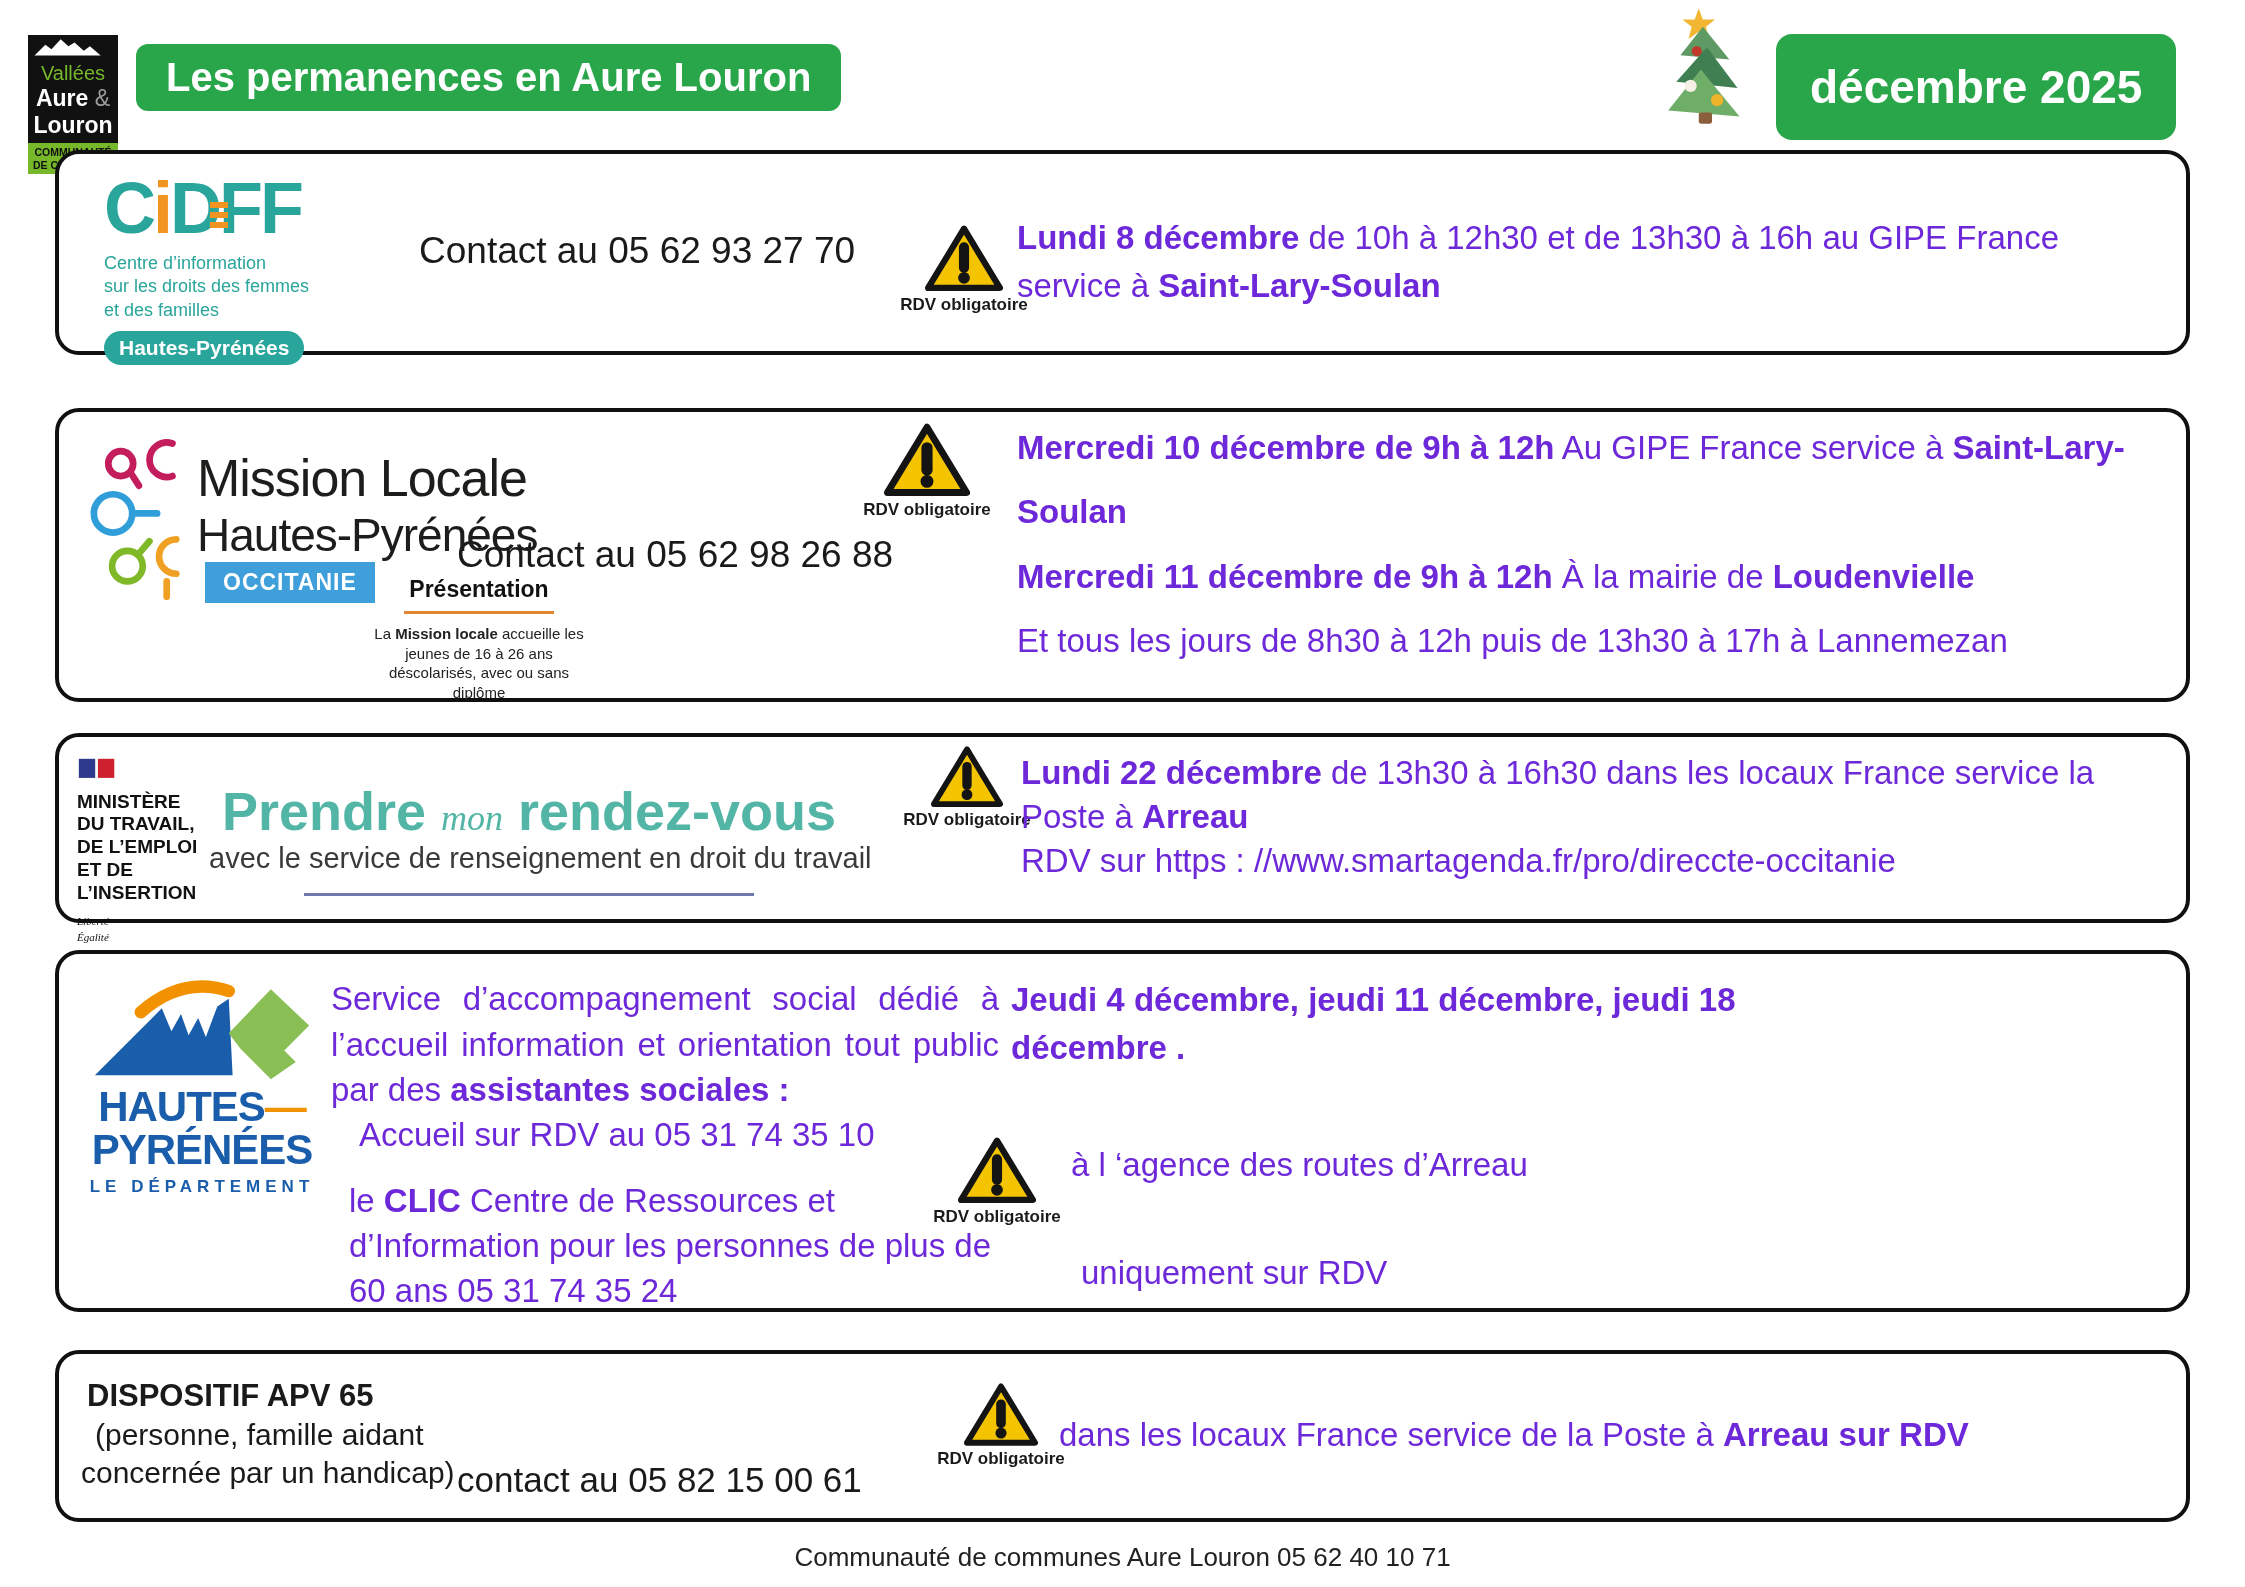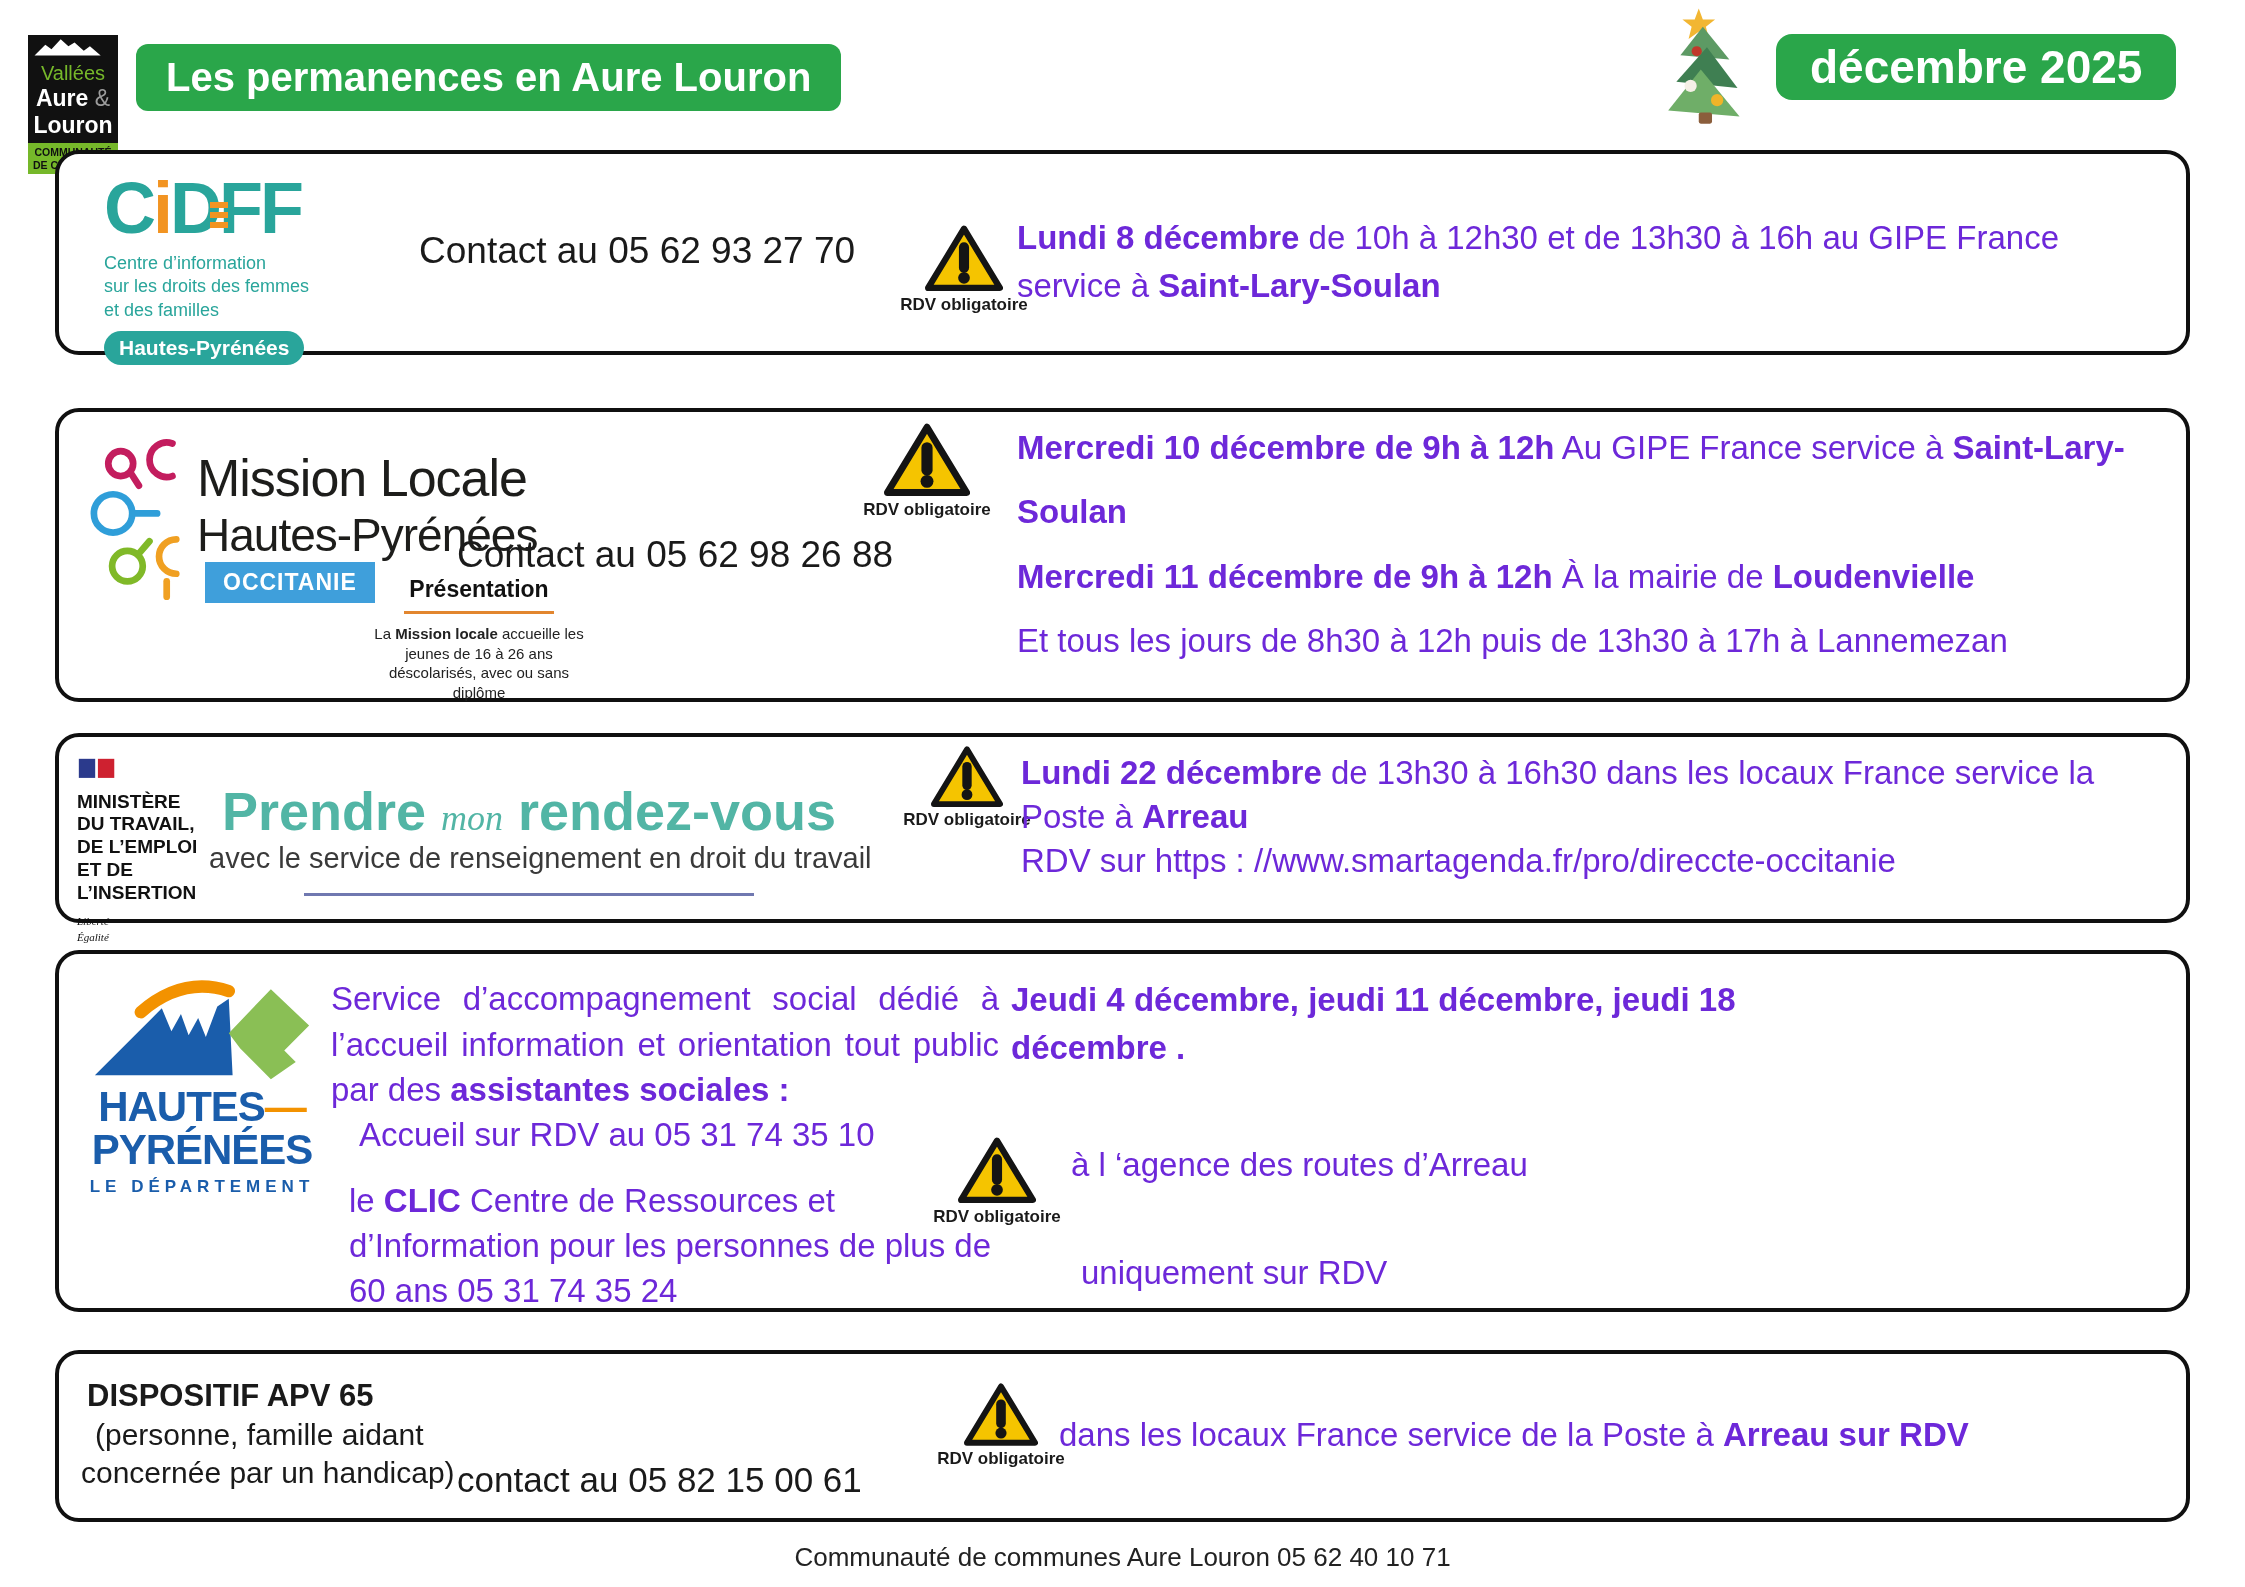--- a/index.html
+++ b/index.html
@@ -17,21 +17,21 @@
   .cc-logo-black .l3{color:#fff;font-size:23px;font-weight:700;}
   .cc-logo-strip{background:#76b82a;color:#101010;font-size:10.5px;font-weight:700;
     text-align:center;line-height:1.2;padding:3px 0;}
   .title-pill{
     position:absolute;left:136px;top:44px;background:#2aa64a;color:#fff;
     font-size:40px;font-weight:700;padding:11px 30px;border-radius:12px;white-space:nowrap;
   }
   .tree{position:absolute;left:1660px;top:6px;}
   .month-pill{
     position:absolute;left:1776px;top:34px;background:#2aa64a;color:#fff;
-    font-size:46px;font-weight:700;padding:6px 34px;border-radius:16px;white-space:nowrap;
+    font-size:46px;font-weight:700;padding:26px 34px;border-radius:16px;white-space:nowrap;
   }
   
   .card{position:absolute;left:55px;width:2135px;background:#fff;
     border:4px solid #101010;border-radius:24px;box-sizing:border-box;}
   #card-cidff{top:150px;height:205px;}
   #card-mission{top:408px;height:294px;}
   #card-travail{top:733px;height:190px;}
   #card-departement{top:950px;height:362px;}
   #card-apv{top:1350px;height:172px;}
   .abs{position:absolute;}

